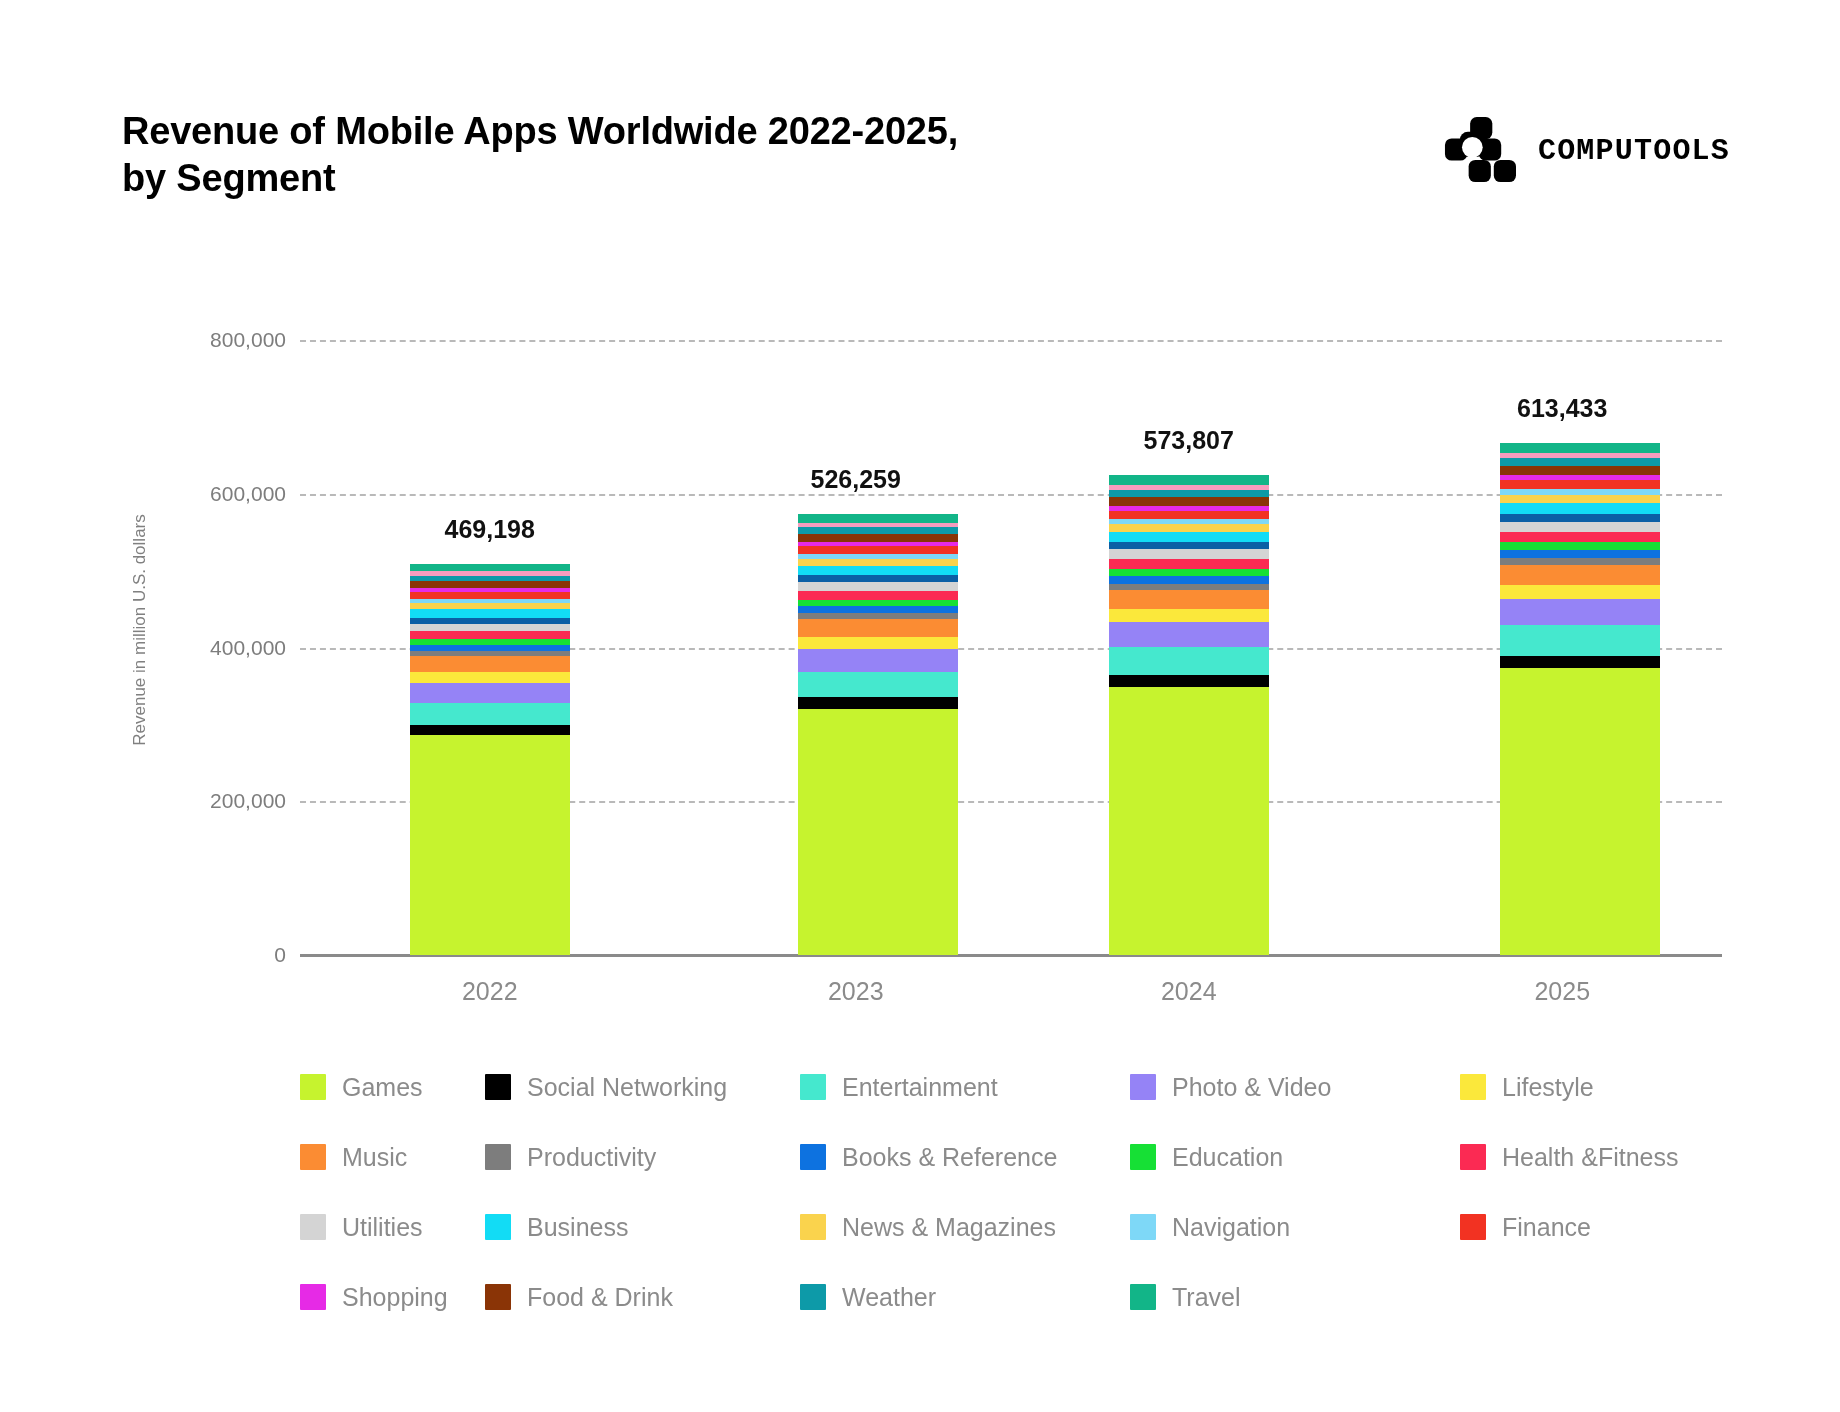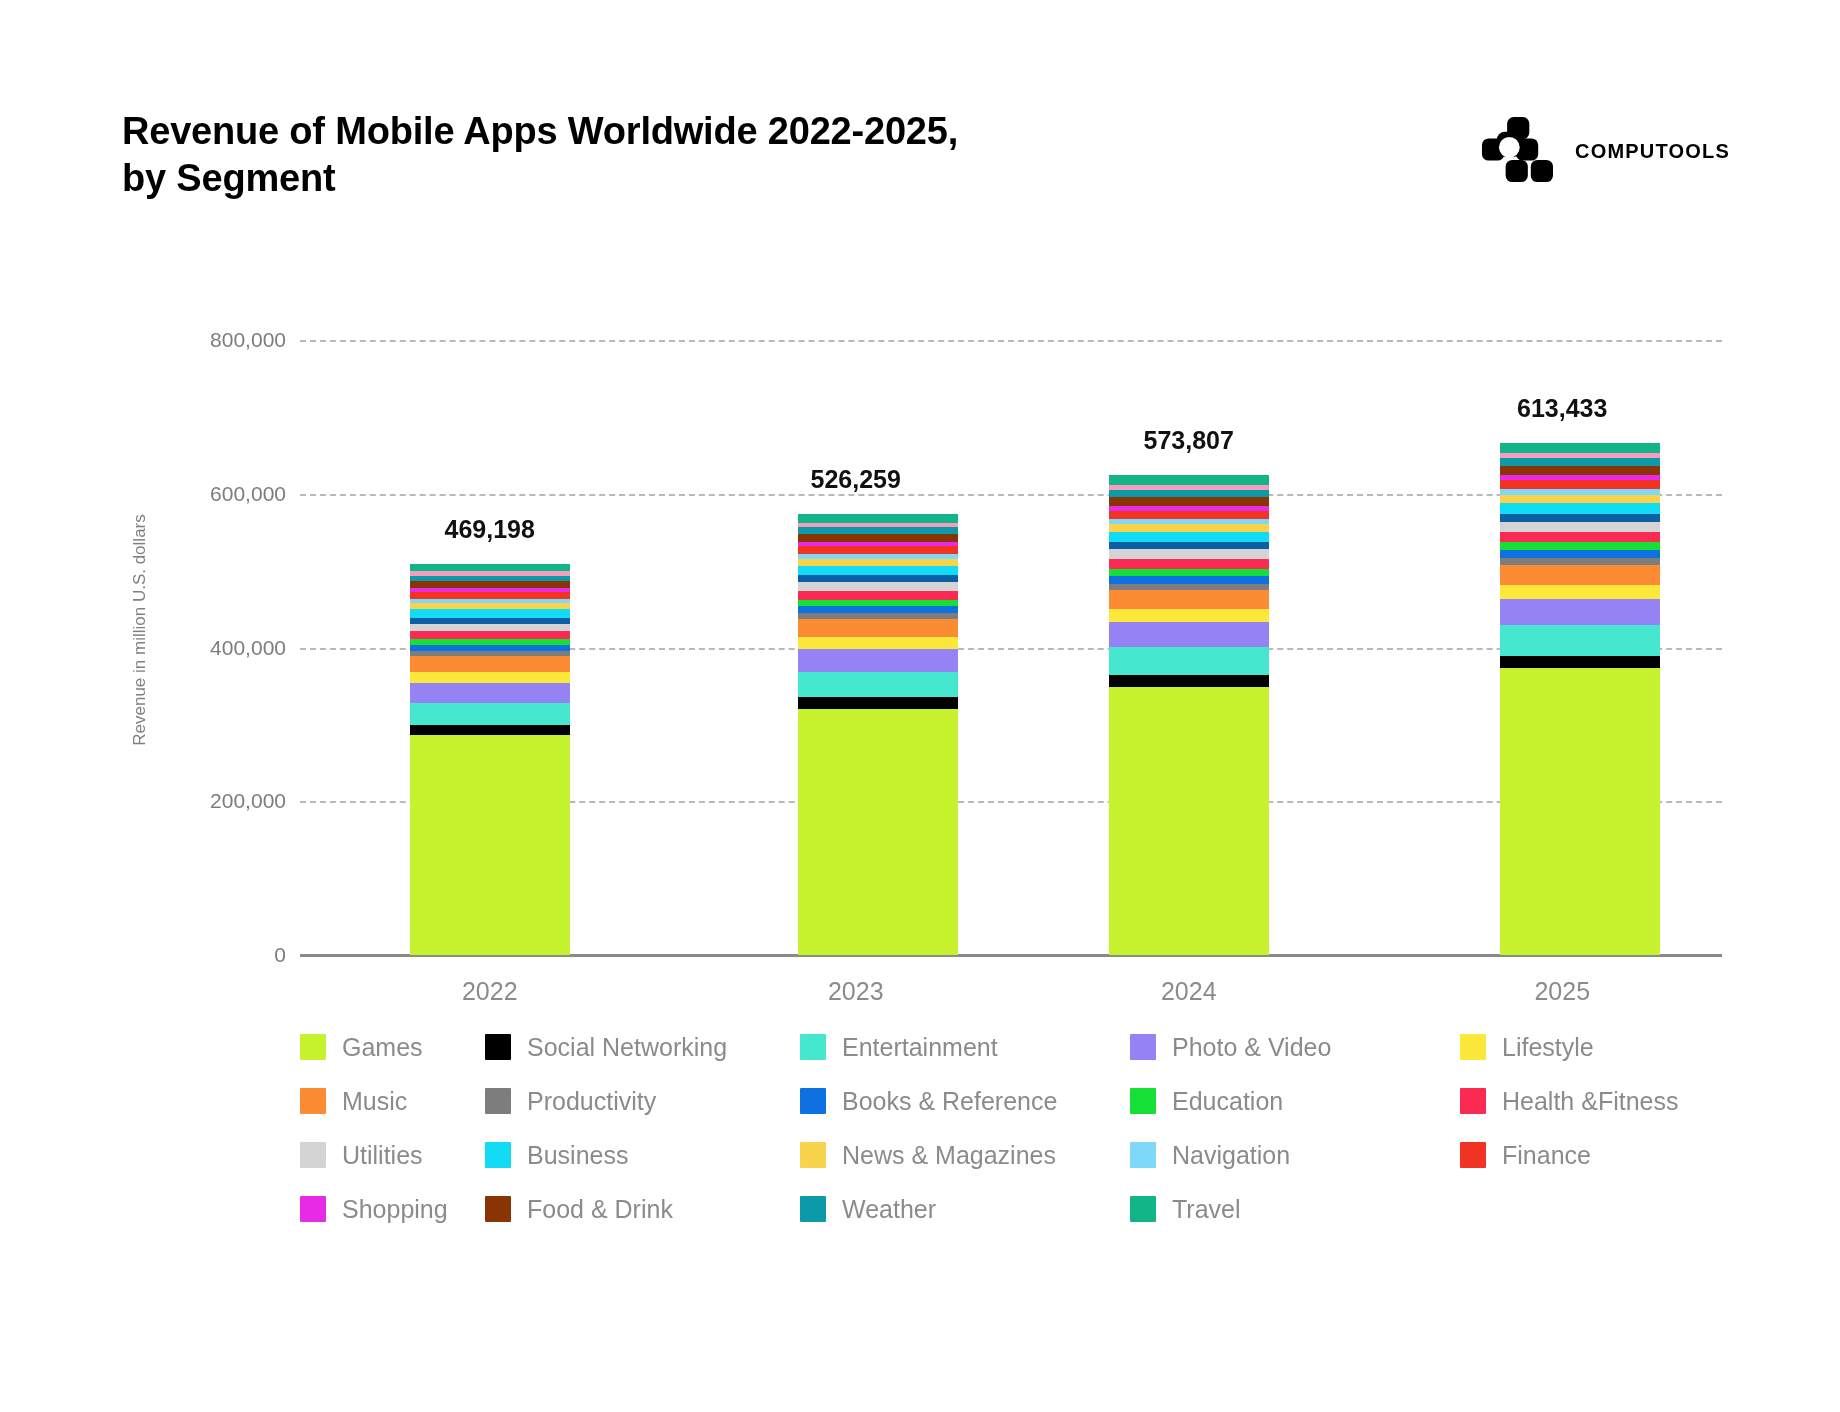--- a/index.html
+++ b/index.html
@@ -39,25 +39,26 @@
   .brand {
     position: absolute;
     right: 0;
     top: 6px;
     display: flex;
     align-items: center;
     gap: 22px;
   }
   .brand-mark { width: 74px; height: 74px; display: block; }
   .brand-name {
-    font-size: 20px;
+    font-size: 30px;
     font-weight: 700;
     letter-spacing: 1.2px;
     color: #000000;
     white-space: nowrap;
+    font-family: Liberation Mono, monospace;
   }
 
   
   .plot-wrap {
     position: absolute;
     left: 122px;
     top: 300px;
     width: 1600px;
     height: 700px;
   }
@@ -134,25 +135,25 @@
     transform: translateX(-50%);
     font-size: 25px;
     color: #8b8b8b;
     white-space: nowrap;
   }
 
   
   .legend {
     position: absolute;
     left: 300px;
-    top: 1020px;
+    top: 1060px;
     width: 1450px;
     display: grid;
     grid-template-columns: 185px 315px 330px 330px 290px;
-    row-gap: 0px;
+    row-gap: 16px;
   }
   .legend-item {
     display: flex;
     align-items: center;
     gap: 16px;
     height: 54px;
   }
   .legend-swatch {
     width: 26px;
     height: 26px;

